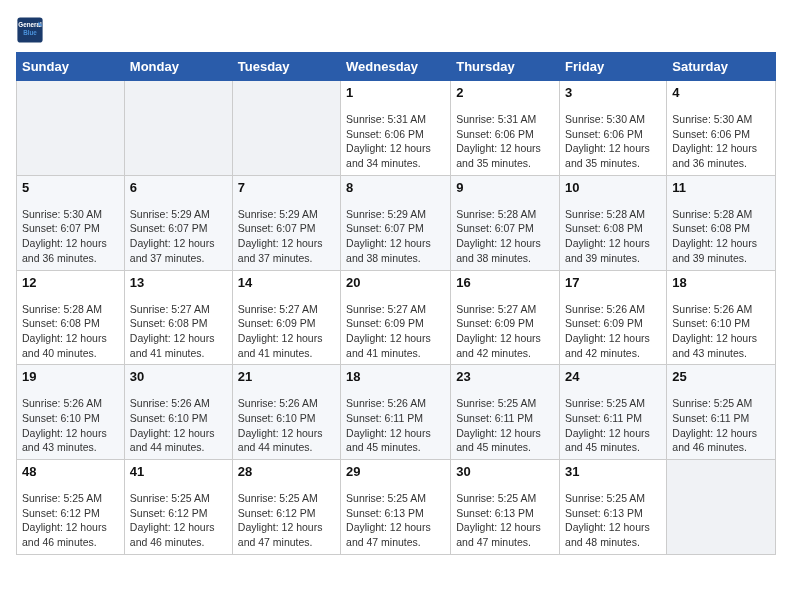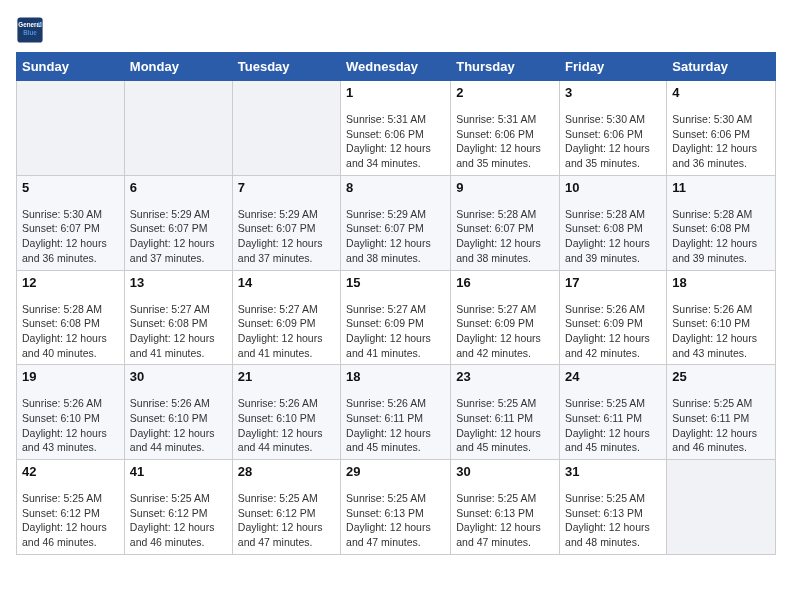--- a/index.html
+++ b/index.html
@@ -210,21 +210,21 @@
 and 41 minutes.</div>
         </td>
         <td>
           <div class="day-number">14</div>
           <div class="day-info" style="white-space: pre-line;">Sunrise: 5:27 AM
 Sunset: 6:09 PM
 Daylight: 12 hours
 and 41 minutes.</div>
         </td>
         <td>
-          <div class="day-number">15</div>
+          <div class="day-number">20</div>
           <div class="day-info" style="white-space: pre-line;">Sunrise: 5:27 AM
 Sunset: 6:09 PM
 Daylight: 12 hours
 and 41 minutes.</div>
         </td>
         <td>
           <div class="day-number">16</div>
           <div class="day-info" style="white-space: pre-line;">Sunrise: 5:27 AM
 Sunset: 6:09 PM
 Daylight: 12 hours
@@ -291,21 +291,21 @@
         <td>
           <div class="day-number">25</div>
           <div class="day-info" style="white-space: pre-line;">Sunrise: 5:25 AM
 Sunset: 6:11 PM
 Daylight: 12 hours
 and 46 minutes.</div>
         </td>
       </tr>
       <tr>
         <td>
-          <div class="day-number">42</div>
+          <div class="day-number">48</div>
           <div class="day-info" style="white-space: pre-line;">Sunrise: 5:25 AM
 Sunset: 6:12 PM
 Daylight: 12 hours
 and 46 minutes.</div>
         </td>
         <td>
           <div class="day-number">41</div>
           <div class="day-info" style="white-space: pre-line;">Sunrise: 5:25 AM
 Sunset: 6:12 PM
 Daylight: 12 hours

